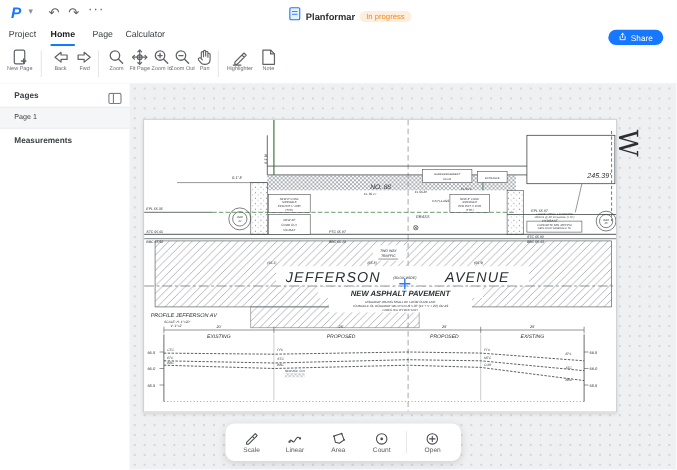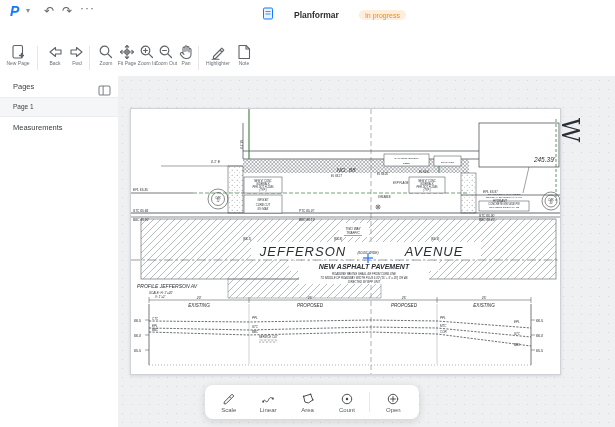--- a/index.html
+++ b/index.html
@@ -4,21 +4,21 @@
 <style>
   html,body{margin:0;padding:0;background:#fff;}
   .app{position:relative;width:615px;height:427px;background:#fff;overflow:hidden;
        font-family:"Liberation Sans",sans-serif;color:#3c4043;}
   
   .topbar{position:absolute;left:0;top:0;width:615px;height:24px;background:#fff;}
   .logo{position:absolute;left:10px;top:3px;font-size:14px;font-weight:bold;font-style:italic;color:#1677ff;}
   .chev{position:absolute;left:26px;top:6px;font-size:8px;color:#8a8f94;}
   .hist{position:absolute;top:4px;font-size:12px;color:#5f6368;cursor:default;}
   .more{position:absolute;left:80px;top:1px;font-size:12px;color:#5f6368;letter-spacing:1px;}
-  .doc-title-wrap{position:absolute;left:262px;top:6px;display:flex;align-items:center;gap:20px;}
+  .doc-title-wrap{position:absolute;left:262px;top:6px;display:flex;align-items:center;gap:4px;}
   .doc-title{font-size:8.5px;font-weight:bold;color:#2b2f33;}
   .badge{font-size:7px;padding:1.5px 6px;border-radius:8px;}
   .searchbox{position:absolute;left:470px;top:5px;width:130px;height:14px;border:1px solid #d9dce1;
              border-radius:8px;display:flex;align-items:center;padding:0 5px;gap:4px;background:#fff;}
   .searchbox input{border:none;outline:none;width:100px;font-size:7.5px;color:#444;
                    font-family:"Liberation Sans",sans-serif;background:transparent;}
   .searchbox input::placeholder{color:#b7bcc3;}
   
   .tabrow{position:absolute;left:0;top:24px;width:615px;height:18px;background:#fff;}
   .tab{position:absolute;top:3px;font-size:8px;color:#3c4043;padding-bottom:4px;cursor:default;}
@@ -26,21 +26,21 @@
   .share-btn{position:absolute;left:553px;top:3px;width:50px;height:14px;background:#1677ff;border-radius:8px;
              display:flex;align-items:center;justify-content:center;gap:3px;color:#fff;font-size:7.5px;}
   
   .toolbar{position:absolute;left:0;top:42px;width:615px;height:34px;background:#fff;border-bottom:1px solid #e7e9ec;}
   .tbtn{position:absolute;top:2px;width:28px;text-align:center;}
   .tbtn svg{display:block;margin:0 auto;}
   .tlabel{font-size:5px;color:#6b7075;line-height:1.15;margin-top:1px;}
   .tb-div{position:absolute;top:4px;width:1px;height:24px;background:#e5e7ea;}
   
   .sidebar{position:absolute;left:0;top:76px;width:118px;height:351px;background:#fff;border-right:1px solid #e8eaed;}
-  .side-head{position:absolute;left:13px;font-size:7.5px;font-weight:normal;color:#3c4043;}
+  .side-head{position:absolute;left:13px;font-size:7.5px;font-weight:bold;color:#3c4043;}
   .panel-toggle{position:absolute;left:98px;top:6px;}
   .page-item{position:absolute;left:0;top:21px;width:118px;height:18px;background:#f5f6f8;
              border-top:1px solid #ededf0;border-bottom:1px solid #ededf0;}
   .page-item span{position:absolute;left:13px;top:5px;font-size:6.5px;color:#3c4043;}
   
   .canvas{position:absolute;left:118px;top:76px;width:497px;height:351px;background-color:#eff0f2;
           background-image:radial-gradient(circle,#d3d6db 0.8px,transparent 0.9px);background-size:9px 9px;}
   .paper{position:absolute;left:12px;top:32px;width:429px;height:265px;background:#fff;
          border:1px solid #cfd2d6;box-shadow:0 1px 3px rgba(0,0,0,.12);font-style:italic;}
   .compass-w{position:absolute;left:440px;top:40px;font-size:24px;font-family:"DejaVu Serif",serif;
@@ -73,20 +73,35 @@
             <line x1="3.5" y1="4.5" x2="8.5" y2="4.5" stroke="#1677ff" stroke-width="0.8"></line>
             <line x1="3.5" y1="7" x2="8.5" y2="7" stroke="#1677ff" stroke-width="0.8"></line>
           </svg>
       </span>
       <span class="doc-title">Planformar</span>
       <span class="badge" style="background:#fdeedd;color:#ef8a1d;">In progress</span>
     </div>
 
   </div>
 
+  <div class="tabrow">
+    <div class="tab" style="left:8px">Project</div>
+    <div class="tab active" style="left:46px">Home</div>
+    <div class="tab" style="left:84px">Page</div>
+    <div class="tab" style="left:114px">Calculator</div>
+    <div class="share-btn">
+      <span>
+        <svg width="8" height="9" viewBox="0 0 14 14" fill="none" stroke="#fff" stroke-width="1.4" stroke-linecap="round" stroke-linejoin="round">
+            <path d="M7 8V1.8M4.6 3.6L7 1.3l2.4 2.3"></path>
+            <path d="M3 6.5v5h8v-5"></path>
+          </svg>
+      </span>
+      <span>Share</span>
+    </div>
+  </div>
 
   <div class="toolbar">
     <div class="tbtn" style="left:4px">
       <svg width="16" height="16" viewBox="0 0 16 16" fill="none" stroke="#5f6368" stroke-width="1.1" stroke-linecap="round" stroke-linejoin="round">
           <rect x="3" y="1.5" width="9.5" height="12.5" rx="1.5"></rect>
           <path d="M9.5 11.5h4M11.5 9.5v4" stroke-width="1.3"></path>
         </svg>
       <div class="tlabel">New Page</div>
     </div>
     <div class="tb-div" style="left:37px"></div>

